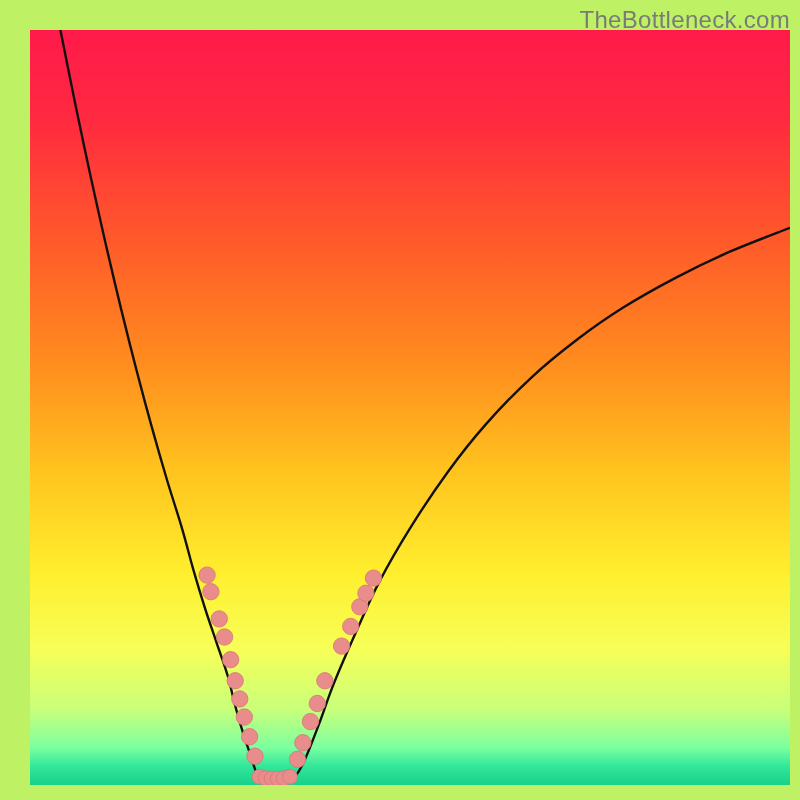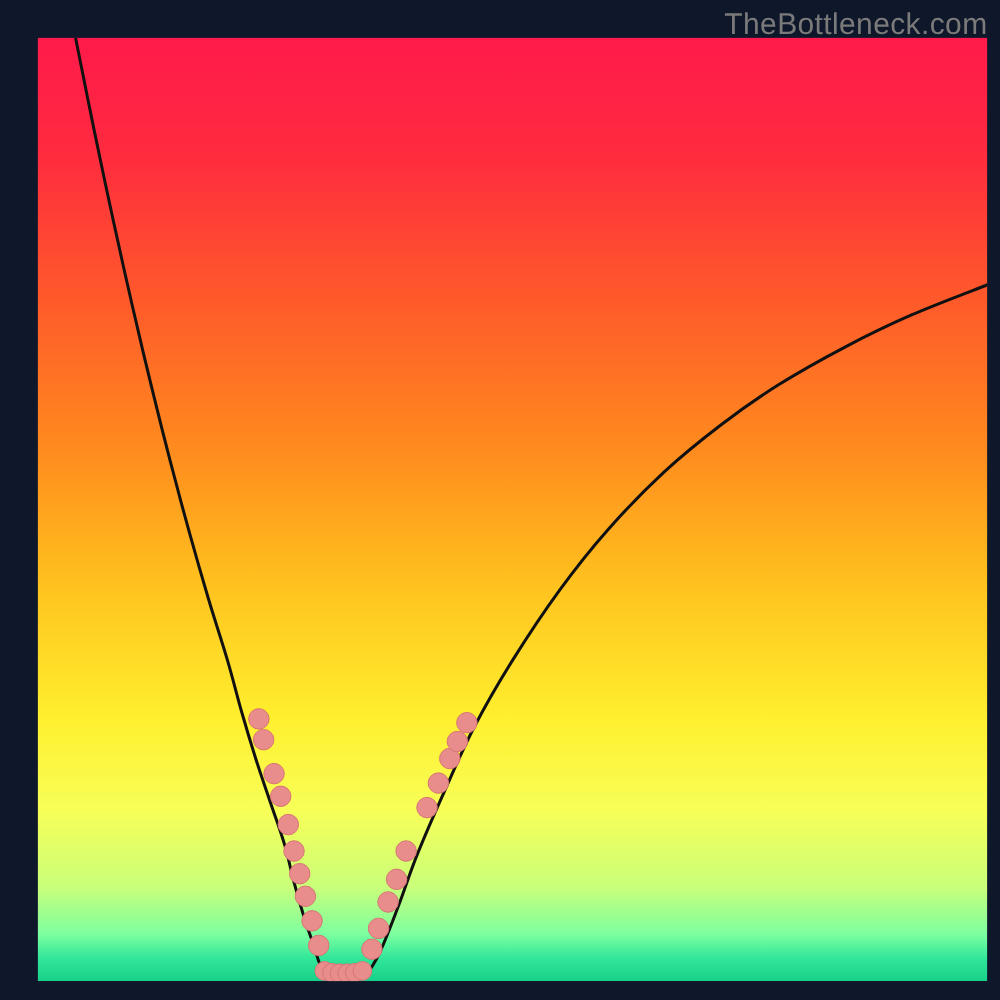--- a/index.html
+++ b/index.html
@@ -8,21 +8,21 @@
     width: 800px;
     height: 800px;
     background: #000;
     overflow: hidden;
     font-family: Arial, Helvetica, sans-serif;
   }
   .stage {
     position: relative;
     width: 800px;
     height: 800px;
-    background: #0f172a;
+    background: #bef264;
   }
   .plot {
     position: absolute;
     left: 30px;
     top: 30px;
     width: 760px;
     height: 755px;
     overflow: hidden;
   }
   .watermark {

